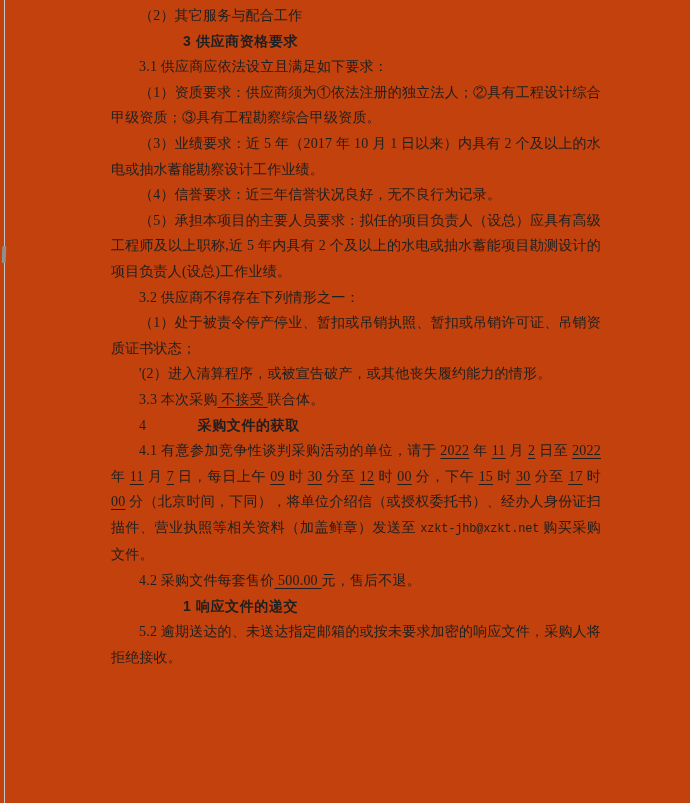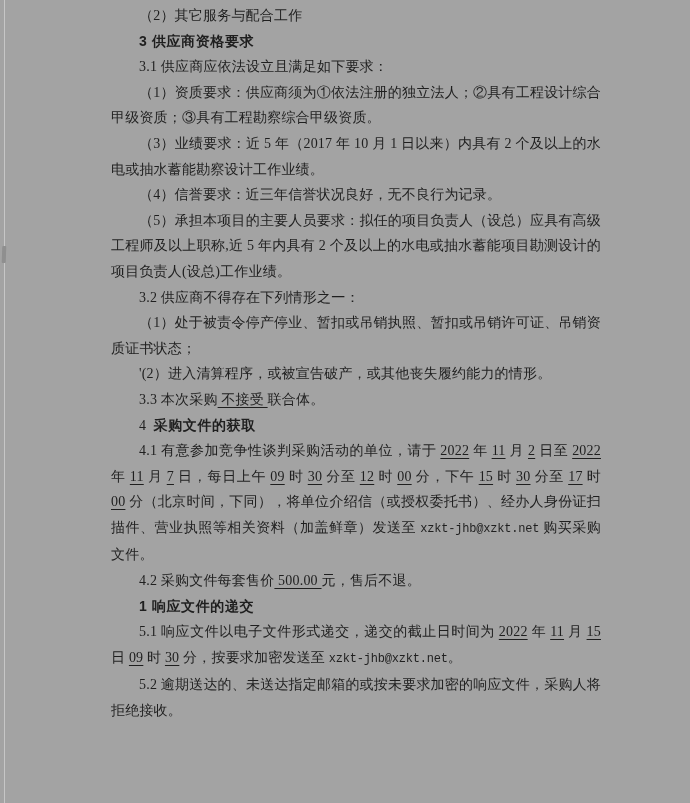--- a/index.html
+++ b/index.html
@@ -49,50 +49,50 @@
     margin: 0;
     padding: 0;
     text-indent: 2em;
     text-align: justify;
     white-space: pre-wrap;
   }
   span.bold {
     font-weight: 700;
     font-family: "Liberation Sans", "DejaVu Sans", sans-serif;
     letter-spacing: 0.6px;
+    margin-left: 44px;
   }
   span.underline {
     text-decoration: underline;
     text-underline-offset: 3px;
     text-decoration-thickness: 1px;
   }
   span.mono {
     font-family: "Liberation Mono", "DejaVu Sans Mono", monospace;
     font-size: 12px;
     letter-spacing: -0.2px;
   }
 </style>
 </head>
 <body>
 
-<div class="page" style="background: #a3a3a3;">
+<div class="page" style="background: #c2410c;">
   <div class="scan-edge" style="background: rgb(198, 198, 198);"></div>
   <div class="scan-mark"></div>
   <div class="content" id="doc" style="color: rgb(31, 31, 31);">
       <p class="para"><span>（2）其它服务与配合工作</span></p>
       <p class="para heading"><span class="bold">3 供应商资格要求</span></p>
       <p class="para"><span>3.1 供应商应依法设立且满足如下要求：</span></p>
       <p class="para"><span>（1）资质要求：供应商须为①依法注册的独立法人；②具有工程设计综合甲级资质；③具有工程勘察综合甲级资质。</span></p>
       <p class="para"><span>（3）业绩要求：近 5 年（2017 年 10 月 1 日以来）内具有 2 个及以上的水电或抽水蓄能勘察设计工作业绩。</span></p>
       <p class="para"><span>（4）信誉要求：近三年信誉状况良好，无不良行为记录。</span></p>
       <p class="para"><span>（5）承担本项目的主要人员要求：拟任的项目负责人（设总）应具有高级工程师及以上职称,近 5 年内具有 2 个及以上的水电或抽水蓄能项目勘测设计的项目负责人(设总)工作业绩。</span></p>
       <p class="para"><span>3.2 供应商不得存在下列情形之一：</span></p>
       <p class="para"><span>（1）处于被责令停产停业、暂扣或吊销执照、暂扣或吊销许可证、吊销资质证书状态；</span></p>
       <p class="para"><span>'(2）进入清算程序，或被宣告破产，或其他丧失履约能力的情形。</span></p>
       <p class="para"><span>3.3 本次采购</span><span class="underline"> 不接受 </span><span>联合体。</span></p>
       <p class="para heading"><span>4  </span><span class="bold">采购文件的获取</span></p>
       <p class="para"><span>4.1 有意参加竞争性谈判采购活动的单位，请于 </span><span class="underline">2022</span><span> 年 </span><span class="underline">11</span><span> 月 </span><span class="underline">2</span><span> 日至 </span><span class="underline">2022</span><span> 年 </span><span class="underline">11</span><span> 月 </span><span class="underline">7</span><span> 日，每日上午 </span><span class="underline">09</span><span> 时 </span><span class="underline">30</span><span> 分至 </span><span class="underline">12</span><span> 时 </span><span class="underline">00</span><span> 分，下午 </span><span class="underline">15</span><span> 时 </span><span class="underline">30</span><span> 分至 </span><span class="underline">17</span><span> 时 </span><span class="underline">00</span><span> 分（北京时间，下同），将单位介绍信（或授权委托书）、经办人身份证扫描件、营业执照等相关资料（加盖鲜章）发送至 </span><span class="mono">xzkt-jhb@xzkt.net</span><span> 购买采购文件。</span></p>
       <p class="para"><span>4.2 采购文件每套售价</span><span class="underline"> 500.00 </span><span>元，售后不退。</span></p>
       <p class="para heading"><span class="bold">1 响应文件的递交</span></p>
-      <p class="para"><span>5.1 响应文件以电子文件形式递交，递交的截止日时间为 </span><span class="underline">2022</span><span> 年 </span><span class="underline">11</span><span> 月 </span><span class="underline">15</span><span> 日 </span><span class="underline">09</span><span> 时 </span><span class="underline">30</span><span> 分，按要求加密发送至 </span><span class="mono">xzkt-jhb@xzkt.net</span><span>。</span></p>
       <p class="para"><span>5.2 逾期送达的、未送达指定邮箱的或按未要求加密的响应文件，采购人将拒绝接收。</span></p>
     </div>
 </div>
 
 </body></html>

